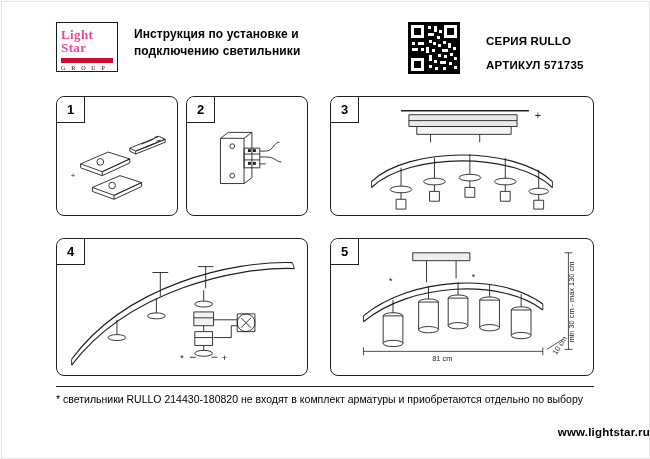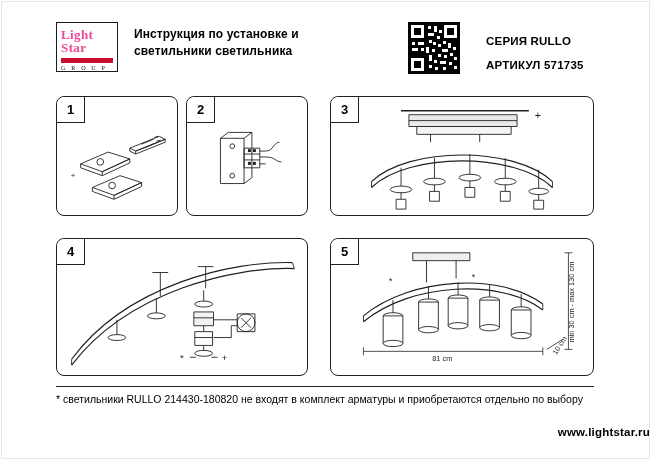--- a/index.html
+++ b/index.html
@@ -106,21 +106,21 @@
       <div class="logo-inner">
         <div class="logo-l1">Light</div>
         <div class="logo-l2">Star</div>
         <div class="logo-bar" style="background: rgb(200, 16, 46);"></div>
         <div class="logo-l3">G R O U P</div>
       </div>
     </div>
 
     <div class="title">
       <div>Инструкция по установке и</div>
-      <div>светильники светильника</div>
+      <div>подключению светильники</div>
     </div>
 
     <div class="qr">
       <svg viewBox="0 0 52 52" width="52" height="52" aria-hidden="true">
         <rect x="0" y="0" width="52" height="52" fill="#000"></rect>
         <g fill="#fff">
           <rect x="3" y="3" width="13" height="13"></rect>
           <rect x="36" y="3" width="13" height="13"></rect>
           <rect x="3" y="36" width="13" height="13"></rect>
           <rect x="20" y="4" width="3" height="3"></rect>

